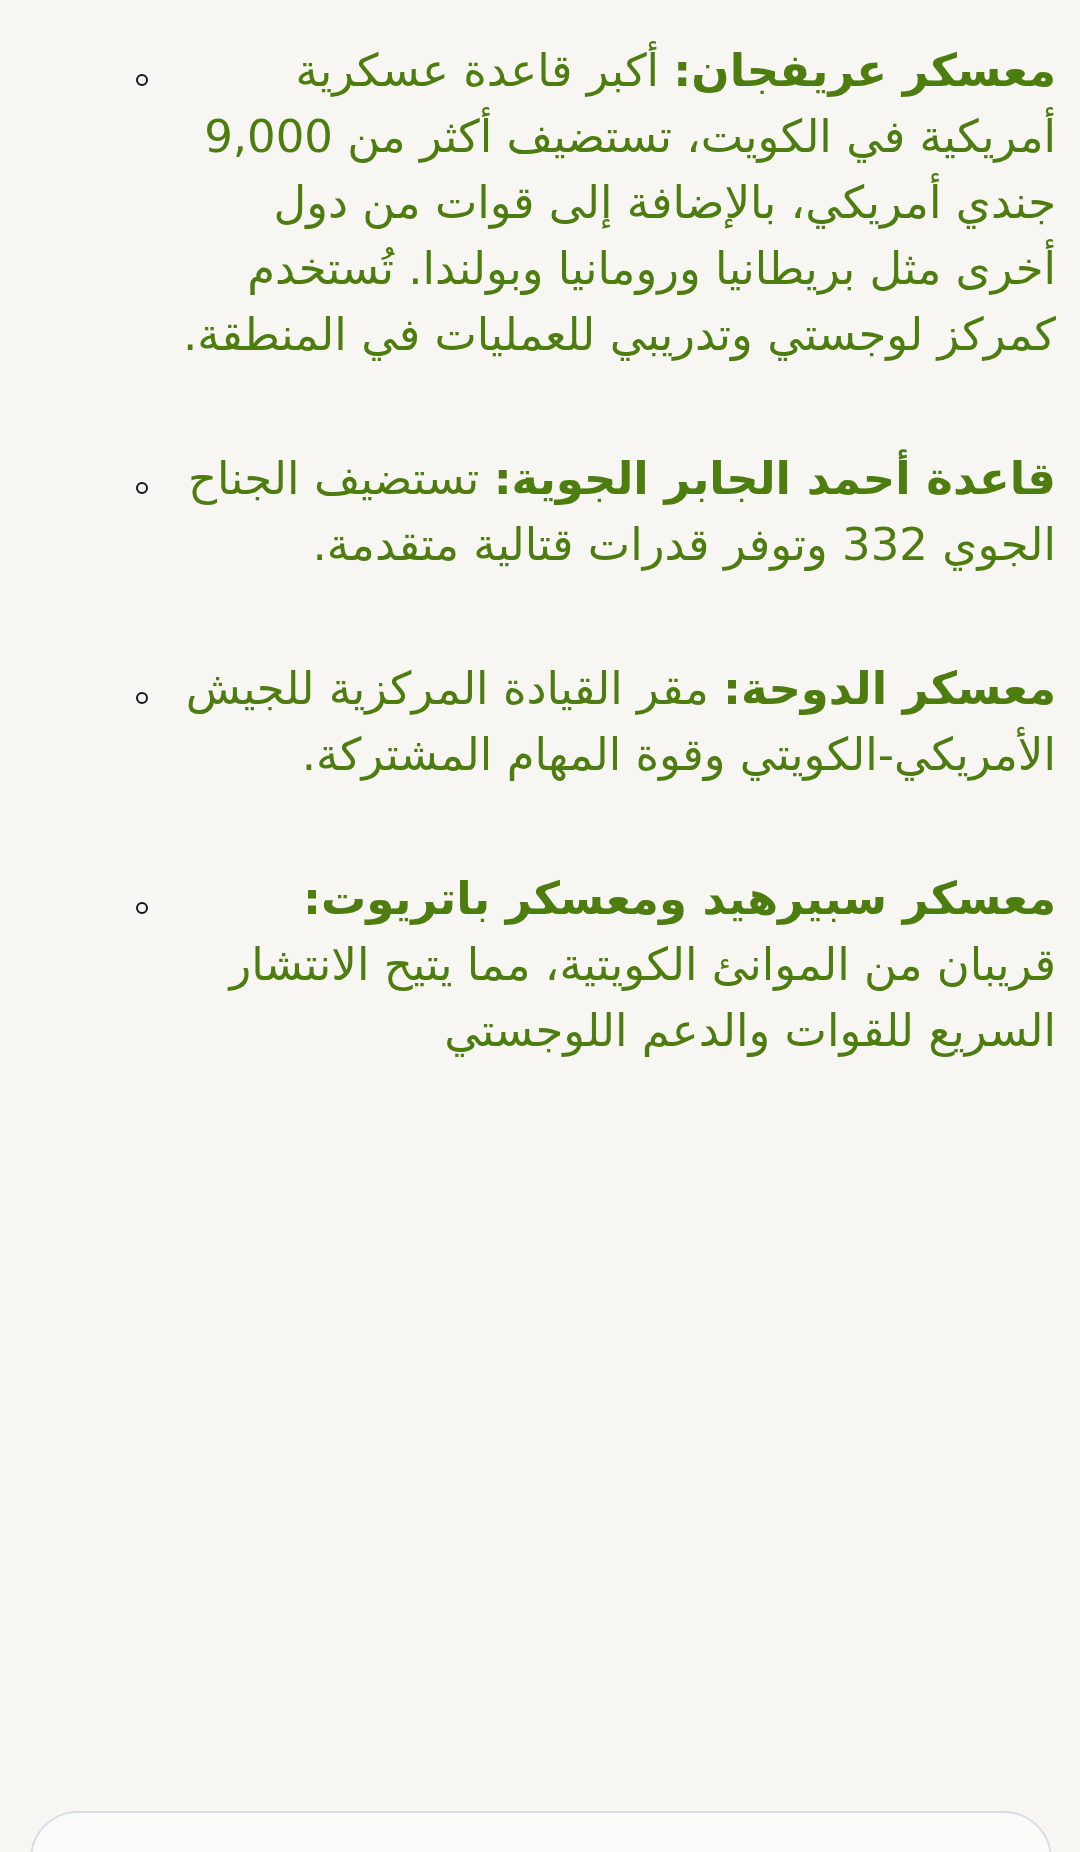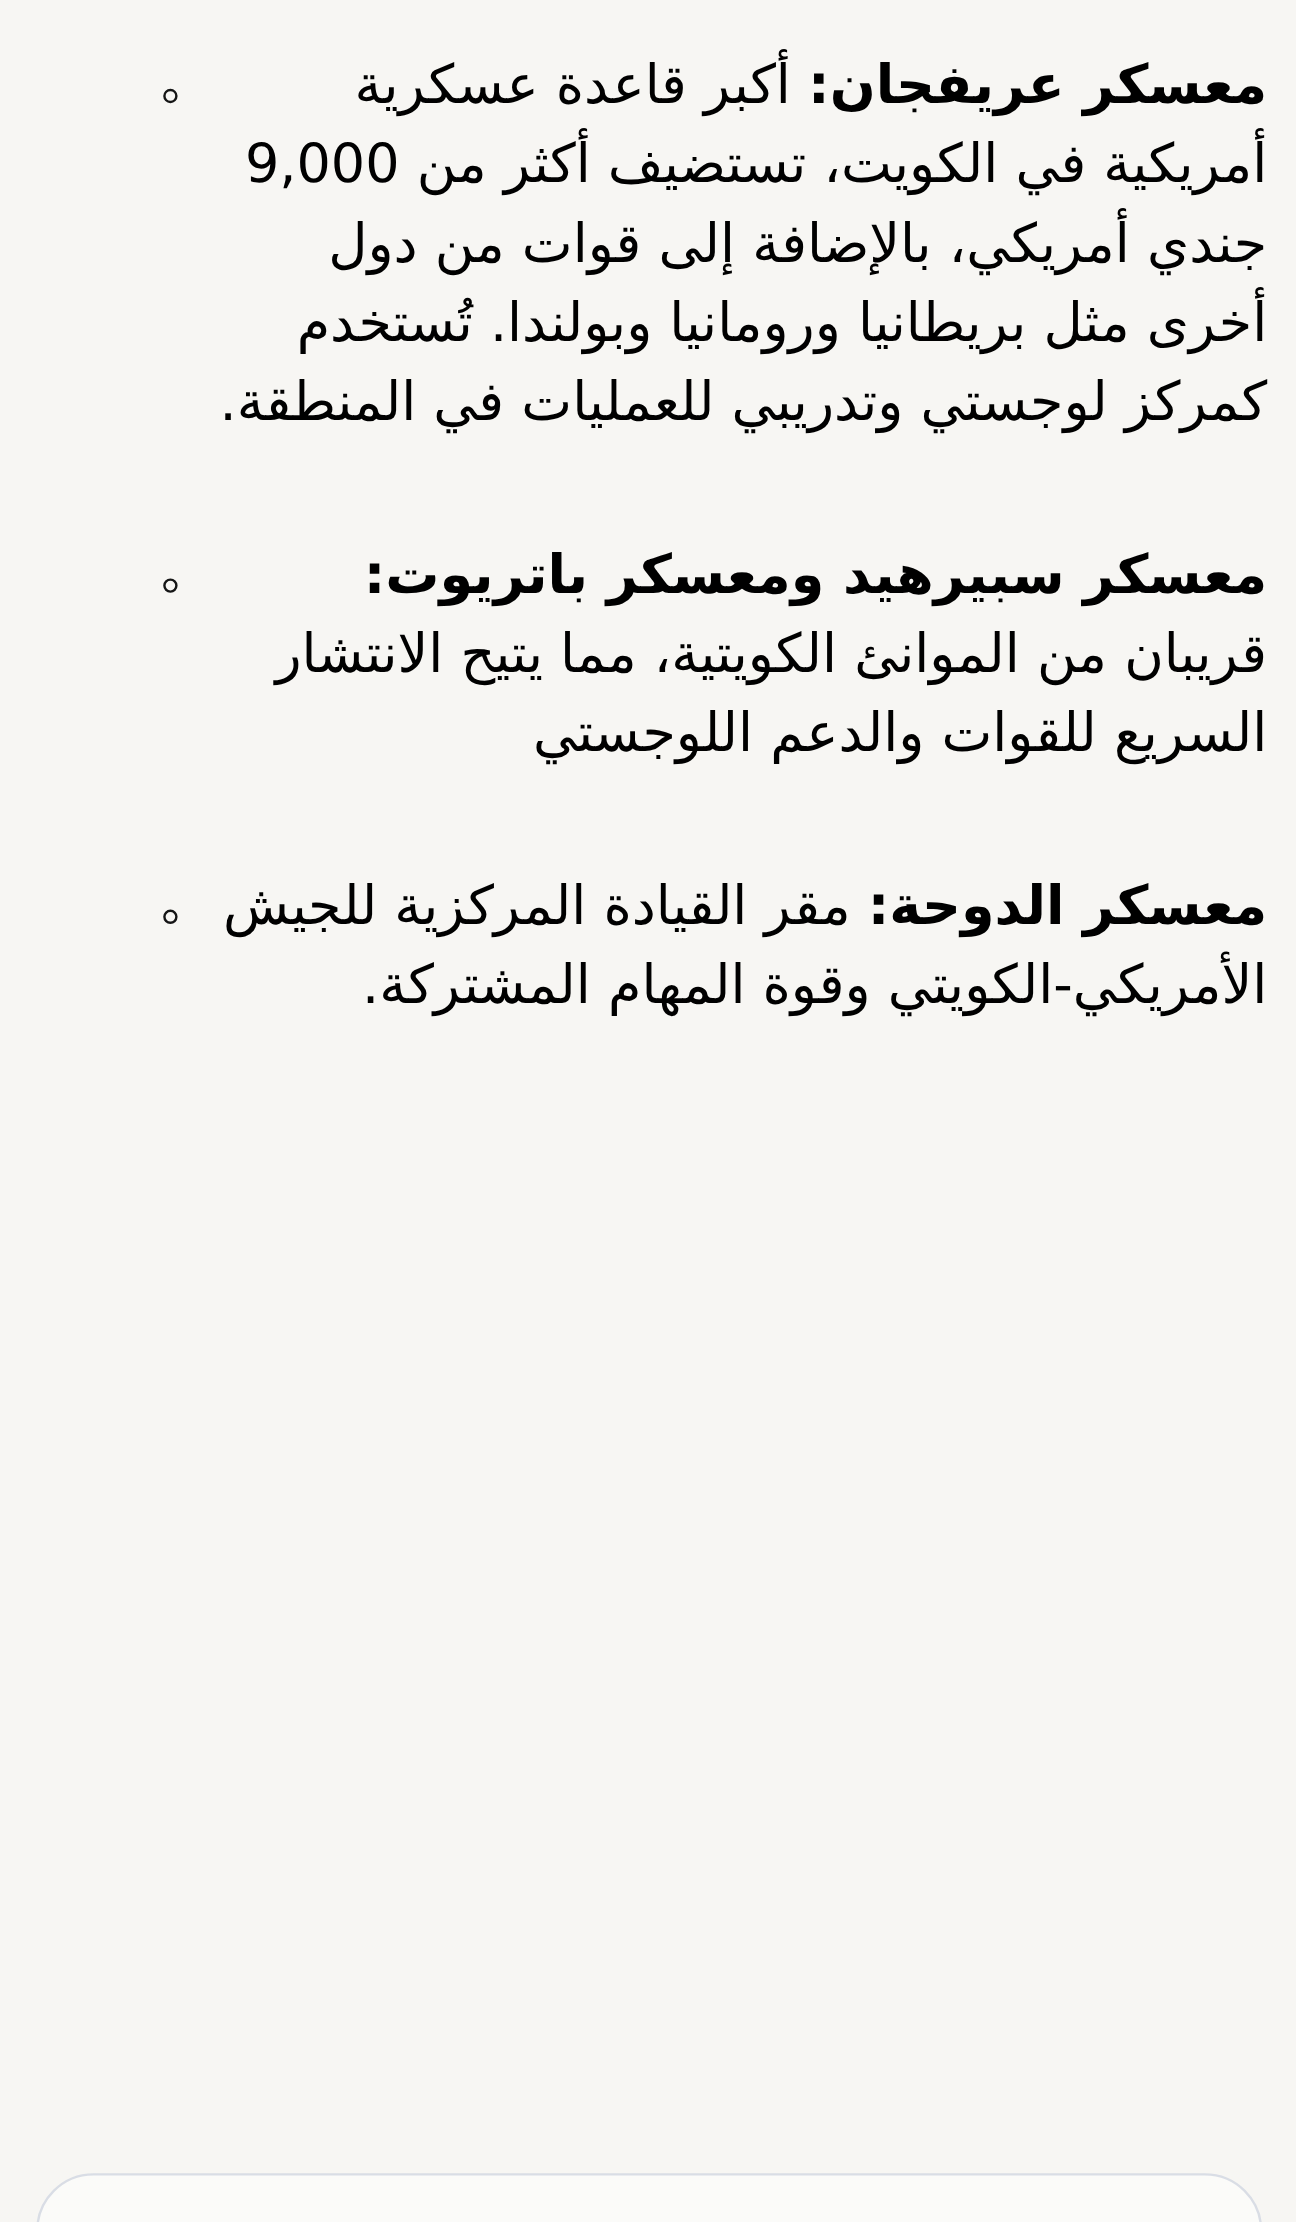--- a/index.html
+++ b/index.html
@@ -29,21 +29,21 @@
     list-style: none;
   }
   .list-item {
     position: relative;
     margin: 0 24px 78px 170px; 
     direction: rtl;
     text-align: right;
     unicode-bidi: plaintext;
     font-size: 45px;
     line-height: 66px;
-    color: #000000;
+    color: #4d7c0f;
     letter-spacing: 0;
   }
   .list-item:last-child {
     margin-bottom: 0;
   }
   .item-marker {
     position: absolute;
     left: -34px;            
     top: 36px;              
     width: 12px;
@@ -75,27 +75,31 @@
 <body>
 
 <div class="message-area">
   <ul class="bullet-list">
   <li class="list-item">
     <span class="item-marker"></span>
     <span class="item-title">معسكر عريفجان:</span><span class="item-body"> أكبر قاعدة عسكرية أمريكية في الكويت، تستضيف أكثر من 9,000 جندي أمريكي، بالإضافة إلى قوات من دول أخرى مثل بريطانيا ورومانيا وبولندا. تُستخدم كمركز لوجستي وتدريبي للعمليات في المنطقة.</span>
   </li>
 
 
+  <li class="list-item">
+    <span class="item-marker"></span>
+    <span class="item-title">قاعدة أحمد الجابر الجوية:</span><span class="item-body"> تستضيف الجناح الجوي 332 وتوفر قدرات قتالية متقدمة.</span>
+  </li>
 
 
   <li class="list-item">
     <span class="item-marker"></span>
-    <span class="item-title">معسكر سبيرهيد ومعسكر باتريوت:</span><span class="item-body"> قريبان من الموانئ الكويتية، مما يتيح الانتشار السريع للقوات والدعم اللوجستي</span>
+    <span class="item-title">معسكر الدوحة:</span><span class="item-body"> مقر القيادة المركزية للجيش الأمريكي-الكويتي وقوة المهام المشتركة.</span>
   </li>
 
   <li class="list-item">
     <span class="item-marker"></span>
-    <span class="item-title">معسكر الدوحة:</span><span class="item-body"> مقر القيادة المركزية للجيش الأمريكي-الكويتي وقوة المهام المشتركة.</span>
+    <span class="item-title">معسكر سبيرهيد ومعسكر باتريوت:</span><span class="item-body"> قريبان من الموانئ الكويتية، مما يتيح الانتشار السريع للقوات والدعم اللوجستي</span>
   </li>
 </ul>
 </div>
 
 <div class="composer" aria-label=""></div>
 
 </body></html>

